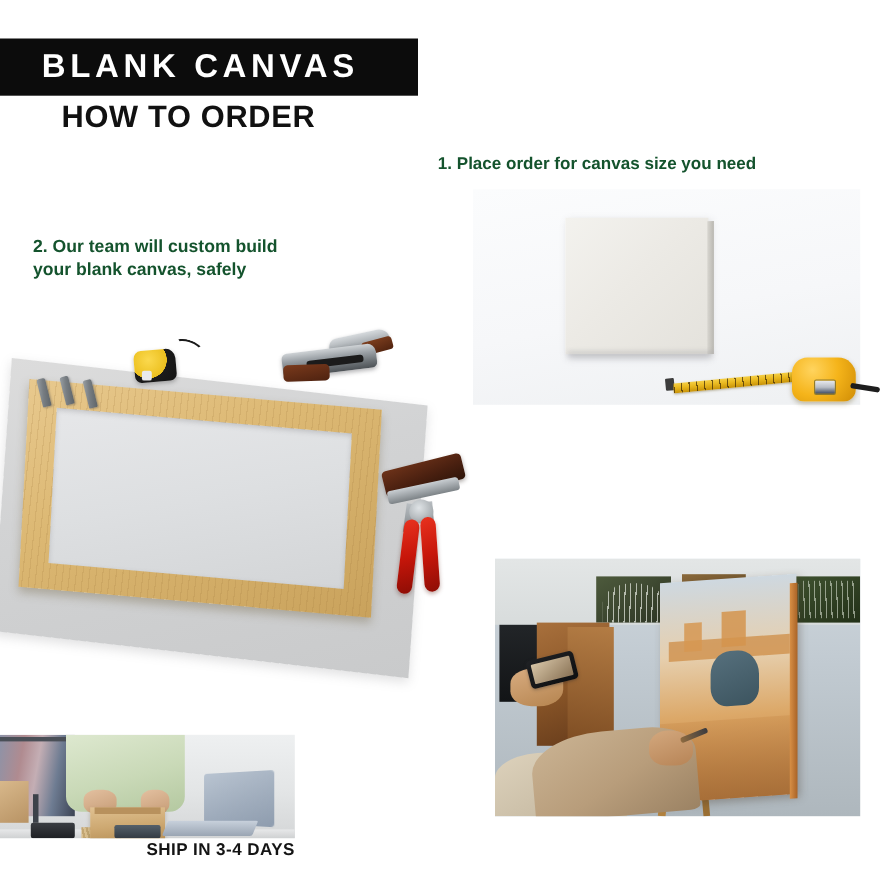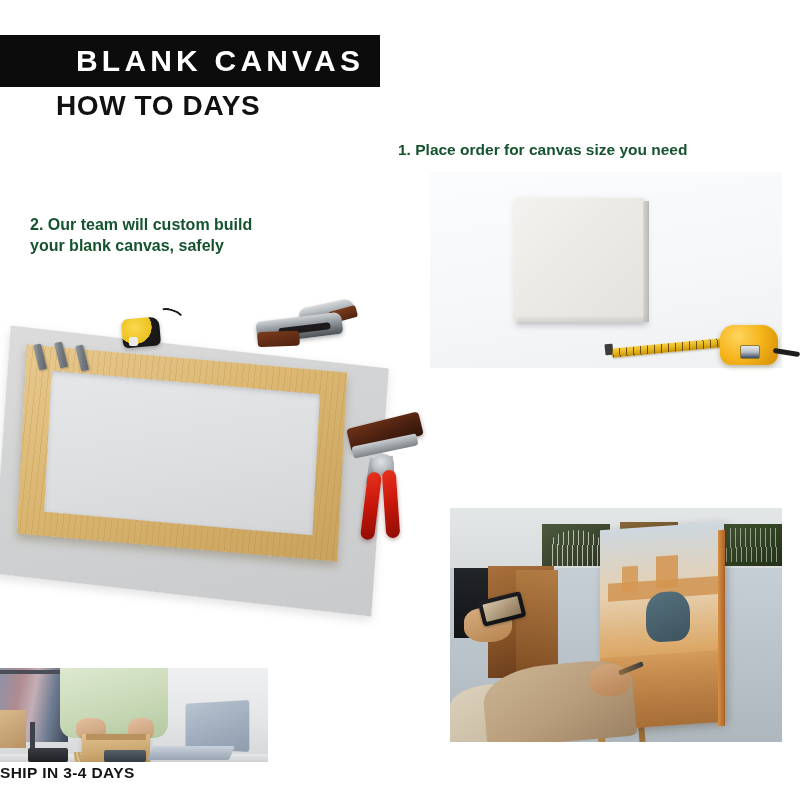--- a/index.html
+++ b/index.html
@@ -16,21 +16,21 @@
     width: 800px; height: 800px;
     background: #ffffff;
   }
 
   
   #title-bar {
     position: absolute;
     left: 0; top: 35px;
     width: 380px; height: 52px;
     background: #0c0c0c;
-    display: flex; align-items: center; padding-left: 38px;
+    display: flex; align-items: center;
   }
   #title-bar .title-text {
     color: #ffffff;
     font-size: 30px;
     font-weight: 700;
     letter-spacing: 4.2px;
     padding-left: 38px;
     line-height: 1;
     white-space: nowrap;
   }
@@ -49,21 +49,21 @@
     position: absolute;
     font-weight: 700;
     color: #14532d;
     line-height: 1.32;
   }
   #step1-caption { left: 398px; top: 140px; width: 400px; font-size: 15.5px; }
   #step2-caption { left: 30px;  top: 214px; width: 348px; font-size: 16px; text-align: left; }
   #step3-caption { left: 408px; top: 752px; width: 386px; font-size: 15.5px; }
   #ship-caption  {
     position: absolute; left: 0px; top: 764px; width: 268px;
-    text-align: left; font-size: 15.5px; font-weight: 700;
+    text-align: right; font-size: 15.5px; font-weight: 700;
     color: #141414; letter-spacing: 0.4px;
   }
 
   
   .photo { position: absolute; overflow: hidden; }
 
   
   #photo-canvas {
     left: 430px; top: 172px; width: 352px; height: 196px;
     background: linear-gradient(170deg,#fbfcfd 0%,#f6f7f9 55%,#eef0f2 100%);
@@ -427,21 +427,21 @@
   }
 </style>
 </head>
 <body>
 
 <div id="page">
 
   <div id="title-bar">
     <span class="title-text">BLANK CANVAS</span>
   </div>
-  <div id="subtitle">HOW TO DAYS</div>
+  <div id="subtitle">HOW TO ORDER</div>
 
   <div class="step-caption" id="step1-caption">1. Place order for canvas size you need</div>
 
   <div class="photo" id="photo-canvas">
     <div id="canvas-board"></div>
     <div id="canvas-edge"></div>
     <div id="canvas-shadow"></div>
   </div>
   <div id="tape-hook"></div>
   <div id="tape-blade">

